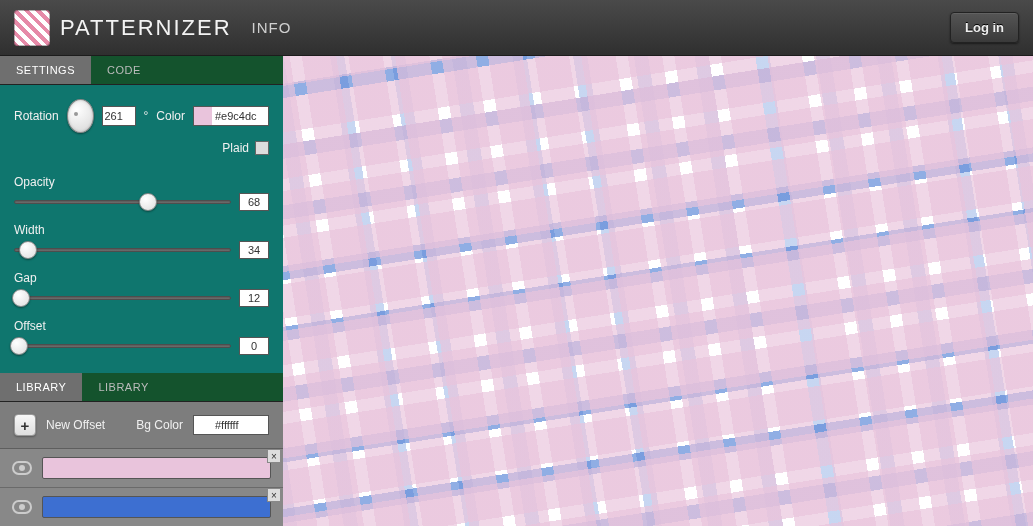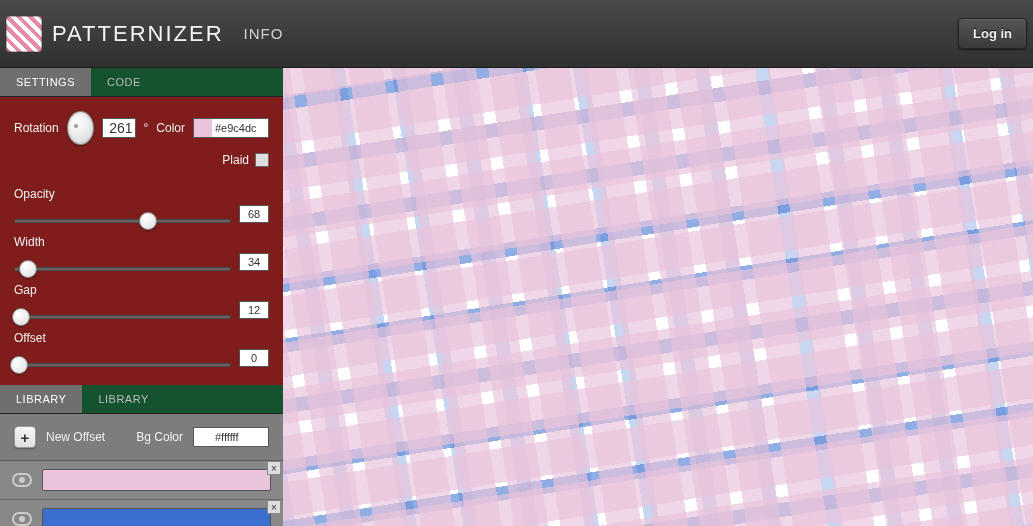--- a/index.html
+++ b/index.html
@@ -1,48 +1,48 @@
 <!DOCTYPE html>
 <html><head>
 <meta charset="utf-8">
 <style>
   html,body{margin:0;padding:0;height:100%;font-family:"Helvetica Neue",Arial,sans-serif;font-size:13px;color:#fff;background:#7d7d7d}
   *{box-sizing:border-box}
-  .topbar{height:68px;background:linear-gradient(#4a4a4a,#2f2f2f);display:flex;align-items:center;padding:0 6px;border-bottom:1px solid #1c1c1c}
+  .topbar{height:56px;background:linear-gradient(#4a4a4a,#2f2f2f);display:flex;align-items:center;padding:0 14px;border-bottom:1px solid #1c1c1c}
   .logo-block{display:flex;align-items:center;gap:10px}
   .logo-icon{width:36px;height:36px;border-radius:4px;background:
     repeating-linear-gradient(45deg,#e68aa8 0 4px,#fff 4px 8px),
     repeating-linear-gradient(-45deg,#5c86d6 0 4px,transparent 4px 8px);box-shadow:inset 0 0 0 1px rgba(0,0,0,.3)}
   .logo-text{font-size:22px;font-weight:300;letter-spacing:2px;color:#f3f3f3}
   .info-link{margin-left:20px;font-size:15px;letter-spacing:1px;color:#cfcfcf}
   .top-actions{margin-left:40px;display:flex;gap:10px}
   .btn{background:linear-gradient(#555,#3a3a3a);border:1px solid #222;border-radius:4px;color:#eee;padding:7px 14px;font-size:13px;font-weight:bold;text-shadow:0 -1px 0 #000;box-shadow:0 1px 0 rgba(255,255,255,.08) inset,0 1px 2px rgba(0,0,0,.5);cursor:pointer;display:flex;align-items:center;gap:5px}
   .spacer{flex:1}
   .caret{width:0;height:0;border-left:4px solid transparent;border-right:4px solid transparent;border-top:5px solid #ddd}
   .body{display:flex;height:calc(100% - 56px)}
   .sidebar{width:283px;background:#7d7d7d;overflow:hidden;display:flex;flex-direction:column}
   .tabbar{display:flex;background:#14532d;border-bottom:1px solid #222}
   .tab{padding:8px 16px;font-size:11px;letter-spacing:.5px;color:#bcbcbc;cursor:pointer}
   .tab.active{background:#6f6f6f;color:#fff}
-  .panel{padding:14px 14px 18px 14px;background:#7f1d1d}
+  .panel{padding:14px 14px 18px 14px;background:#0f766e}
   .row{display:flex;align-items:center;gap:8px;margin-bottom:8px}
   .lbl{font-size:12px;color:#f0f0f0}
   .knob{width:34px;height:34px;border-radius:50%;background:radial-gradient(circle at 35% 30%,#fff,#d6d6d6);border:1px solid #888;box-shadow:0 1px 2px rgba(0,0,0,.4),inset 0 0 3px rgba(0,0,0,.2);position:relative}
   .knob::after{content:"";position:absolute;width:4px;height:4px;background:#999;border-radius:50%;left:6px;top:12px}
-  .numbox{width:34px;height:20px;background:#fff;color:#333;font-size:14px;text-align:right;border:1px solid #555}
+  .numbox{width:34px;height:20px;background:#fff;color:#333;font-size:11px;text-align:left;border:1px solid #555}
   .deg{font-size:12px;color:#eee}
   .colorlabel{margin-left:auto;font-size:12px}
   .swatch-input{display:flex;align-items:center;border:1px solid #555}
   .swatch{width:18px;height:18px}
   .hexinput{width:56px;height:18px;background:#fff;color:#333;font-size:11px;border:none;padding:0 3px}
   .plaid-row{display:flex;justify-content:flex-end;align-items:center;gap:6px;margin-top:4px;margin-bottom:20px}
   .chk{width:14px;height:14px;background:#ddd;border:1px solid #666}
   .slider-row{margin-bottom:12px}
   .slider-row .lbl{display:block;margin-bottom:4px}
-  .slider-wrap{display:flex;align-items:flex-end;gap:8px}
+  .slider-wrap{display:flex;align-items:center;gap:8px}
   .track{flex:1;height:4px;background:linear-gradient(#5a5a5a,#6d6d6d);border-radius:3px;border:1px solid #4d4d4d;position:relative}
   .thumb{position:absolute;top:50%;width:18px;height:18px;border-radius:50%;background:radial-gradient(circle at 35% 30%,#fff,#ddd);border:1px solid #888;transform:translate(-50%,-50%);box-shadow:0 1px 2px rgba(0,0,0,.4)}
   .valbox{width:30px;height:18px;background:#fff;color:#333;font-size:11px;text-align:center;border:1px solid #555}
   .subhead{padding:12px 14px;background:#7d7d7d;display:flex;align-items:center;gap:10px}
   .addbtn{width:22px;height:22px;border-radius:4px;background:linear-gradient(#f7f7f7,#dedede);color:#333;font-weight:bold;font-size:15px;display:flex;align-items:center;justify-content:center;border:1px solid #999;box-shadow:0 1px 2px rgba(0,0,0,.3)}
   .stripe-list{background:#888;border-top:1px solid #5e5e5e}
   .stripe-item{position:relative;display:flex;align-items:center;gap:10px;padding:8px 12px;border-bottom:1px solid #6a6a6a}
   .eye{width:20px;height:14px;border:2px solid #ccc;border-radius:60% 60% 60% 60%/90% 90% 90% 90%;position:relative}
   .eye::after{content:"";position:absolute;width:6px;height:6px;background:#ccc;border-radius:50%;left:50%;top:50%;transform:translate(-50%,-50%)}
   .stripe-swatch{flex:1;height:22px;border:1px solid #555;border-radius:2px}

